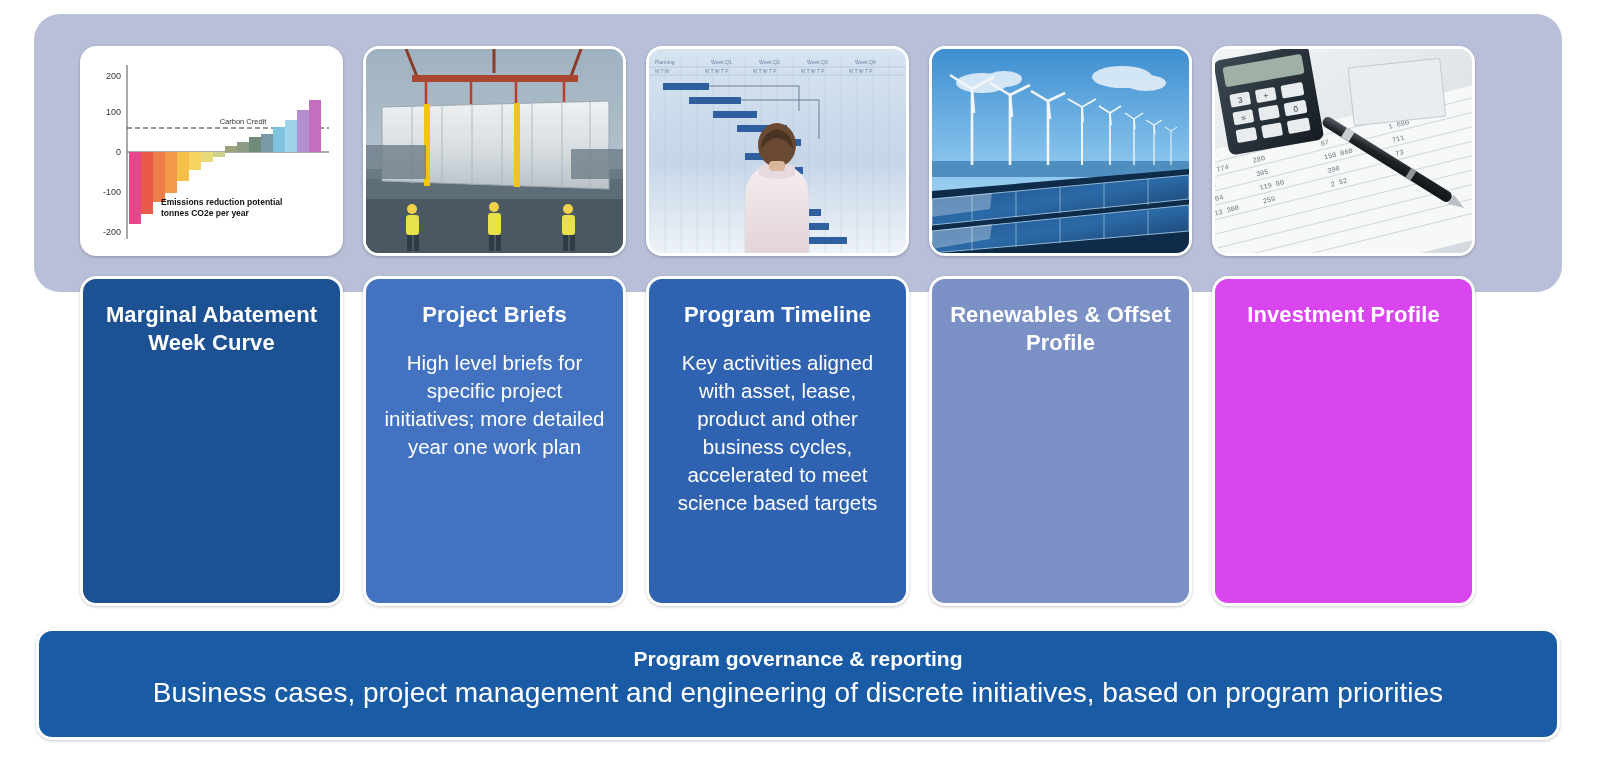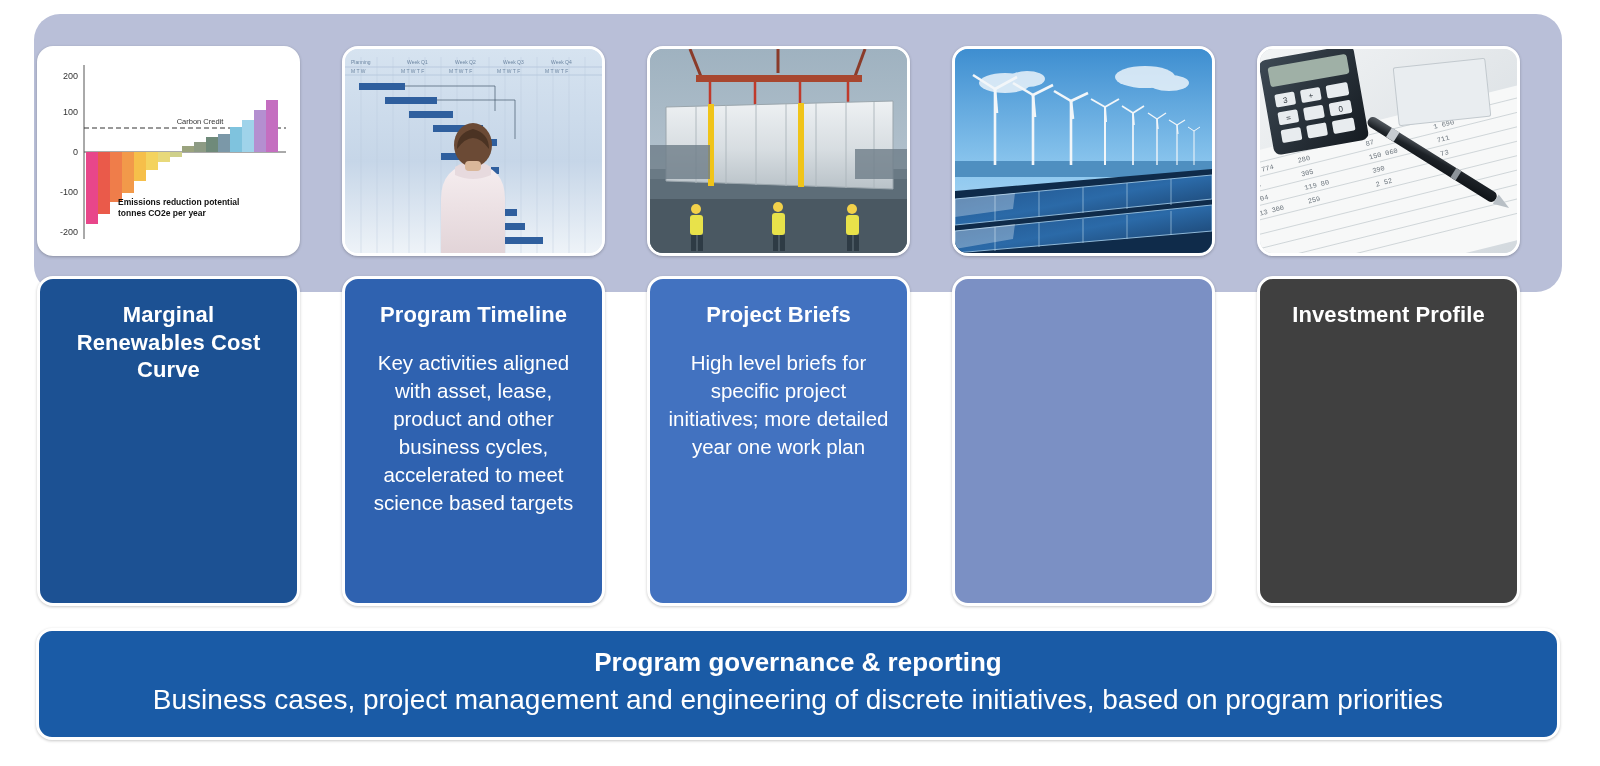--- a/index.html
+++ b/index.html
@@ -23,22 +23,21 @@
     background: #b9bfd8;
     border-radius: 26px;
   }
 
   
   .columns {
     position: absolute;
     left: 80px; top: 46px;
     width: 1440px;
     display: flex;
-    gap: 42px;
-    justify-content: flex-end;
+    gap: 20px;
   }
   .column {
     width: 263px;
     display: flex;
     flex-direction: column;
   }
 
   
   .thumb {
     width: 263px; height: 210px;
@@ -102,21 +101,21 @@
     left: 36px; top: 628px;
     width: 1524px; height: 112px;
     background: #1a5ba6;
     border: 3px solid #ffffff;
     border-radius: 16px;
     color: #ffffff;
     text-align: center;
     padding-top: 16px;
     box-shadow: 0 1px 3px rgba(0,0,0,.22);
   }
-  .footer-title { font-size: 26px; font-weight: bold; }
+  .footer-title { font-size: 21px; font-weight: bold; }
   .footer-sub { font-size: 28px; margin-top: 6px; font-weight: 400; }
 </style>
 </head>
 <body>
 
 <div id="root">
 
   <div class="image-band"></div>
 
   <div class="columns">
@@ -157,21 +156,97 @@
             <rect x="190" y="78" width="12" height="25" fill="#7fc3de"></rect>
             <rect x="202" y="71" width="12" height="32" fill="#9fd3ea"></rect>
             <rect x="214" y="61" width="12" height="42" fill="#b48fd0"></rect>
             <rect x="226" y="51" width="12" height="52" fill="#c46ec0"></rect>
           </g>
           <text x="78" y="156" font-size="8.5" font-weight="bold" fill="#111" font-family="Liberation Sans, sans-serif">Emissions reduction potential</text>
           <text x="78" y="167" font-size="8.5" font-weight="bold" fill="#111" font-family="Liberation Sans, sans-serif">tonnes CO2e per year</text>
         </svg>
       </div>
       <div class="card" style="background:#1c5193">
-        <div class="card-title">Marginal Renewables Cost Curve</div>
+        <div class="card-title">Marginal Abatement Week Curve</div>
+      </div>
+    </div>
+
+    <div class="column">
+      <div class="thumb container-photo">
+        <svg width="257" height="204" viewBox="0 0 257 204">
+          <defs>
+            <linearGradient id="skyC" x1="0" y1="0" x2="0" y2="1">
+              <stop offset="0%" stop-color="#9fb2c0"></stop>
+              <stop offset="100%" stop-color="#c0ccd6"></stop>
+            </linearGradient>
+            <linearGradient id="panelG" x1="0" y1="0" x2="0" y2="1">
+              <stop offset="0%" stop-color="#eef1f3"></stop>
+              <stop offset="55%" stop-color="#d7dde1"></stop>
+              <stop offset="100%" stop-color="#b9c2c8"></stop>
+            </linearGradient>
+          </defs>
+          <rect width="257" height="204" fill="url(#skyC)"></rect>
+          <rect y="120" width="257" height="84" fill="#5d6d78"></rect>
+          <rect y="150" width="257" height="54" fill="#4a5862"></rect>
+
+          <g stroke="#8a3b2a" stroke-width="3">
+            <line x1="40" y1="0" x2="52" y2="30"></line>
+            <line x1="215" y1="0" x2="204" y2="30"></line>
+            <line x1="128" y1="0" x2="128" y2="24"></line>
+          </g>
+          <rect x="46" y="26" width="166" height="7" fill="#a8462f"></rect>
+          <g stroke="#c0392b" stroke-width="2.5">
+            <line x1="60" y1="33" x2="60" y2="56"></line>
+            <line x1="105" y1="33" x2="105" y2="56"></line>
+            <line x1="150" y1="33" x2="150" y2="56"></line>
+            <line x1="198" y1="33" x2="198" y2="56"></line>
+          </g>
+
+          <polygon points="16,58 243,52 243,140 16,132" fill="url(#panelG)" stroke="#9aa5ac" stroke-width="1"></polygon>
+          <g stroke="#aab4ba" stroke-width="0.9">
+            <line x1="46" y1="57" x2="46" y2="134"></line>
+            <line x1="76" y1="56" x2="76" y2="135"></line>
+            <line x1="106" y1="55" x2="106" y2="136"></line>
+            <line x1="136" y1="55" x2="136" y2="137"></line>
+            <line x1="166" y1="54" x2="166" y2="138"></line>
+            <line x1="196" y1="53" x2="196" y2="139"></line>
+            <line x1="224" y1="53" x2="224" y2="139"></line>
+          </g>
+
+          <g fill="#f0c419">
+            <rect x="58" y="55" width="6" height="82"></rect>
+            <rect x="148" y="54" width="6" height="84"></rect>
+          </g>
+
+          <rect x="0" y="96" width="60" height="34" fill="#6e7d88" opacity="0.8"></rect>
+          <rect x="205" y="100" width="52" height="30" fill="#6e7d88" opacity="0.8"></rect>
+
+          <g>
+            <circle cx="46" cy="160" r="5" fill="#f3d14a"></circle>
+            <rect x="40" y="166" width="13" height="20" rx="3" fill="#e8e24a"></rect>
+            <rect x="41" y="186" width="5" height="16" fill="#2e3b45"></rect>
+            <rect x="48" y="186" width="5" height="16" fill="#2e3b45"></rect>
+          </g>
+          <g>
+            <circle cx="128" cy="158" r="5" fill="#f3d14a"></circle>
+            <rect x="122" y="164" width="13" height="22" rx="3" fill="#e8e24a"></rect>
+            <rect x="123" y="186" width="5" height="16" fill="#2e3b45"></rect>
+            <rect x="130" y="186" width="5" height="16" fill="#2e3b45"></rect>
+          </g>
+          <g>
+            <circle cx="202" cy="160" r="5" fill="#f3d14a"></circle>
+            <rect x="196" y="166" width="13" height="20" rx="3" fill="#e8e24a"></rect>
+            <rect x="197" y="186" width="5" height="16" fill="#2e3b45"></rect>
+            <rect x="204" y="186" width="5" height="16" fill="#2e3b45"></rect>
+          </g>
+        </svg>
+      </div>
+      <div class="card" style="background:#4272c0">
+        <div class="card-title">Project Briefs</div>
+        <div class="card-body">High level briefs for specific project initiatives; more detailed year one work plan</div>
       </div>
     </div>
 
     <div class="column">
       <div class="thumb gantt">
         <svg width="257" height="204" viewBox="0 0 257 204">
           <defs>
             <linearGradient id="skyG" x1="0" y1="0" x2="0" y2="1">
               <stop offset="0%" stop-color="#d6e3f0"></stop>
               <stop offset="55%" stop-color="#c6d6e8"></stop>
@@ -248,96 +323,20 @@
           </g>
         </svg>
       </div>
       <div class="card" style="background:#2f62b0">
         <div class="card-title">Program Timeline</div>
         <div class="card-body">Key activities aligned with asset, lease, product and other business cycles, accelerated to meet science based targets</div>
       </div>
     </div>
 
     <div class="column">
-      <div class="thumb container-photo">
-        <svg width="257" height="204" viewBox="0 0 257 204">
-          <defs>
-            <linearGradient id="skyC" x1="0" y1="0" x2="0" y2="1">
-              <stop offset="0%" stop-color="#9fb2c0"></stop>
-              <stop offset="100%" stop-color="#c0ccd6"></stop>
-            </linearGradient>
-            <linearGradient id="panelG" x1="0" y1="0" x2="0" y2="1">
-              <stop offset="0%" stop-color="#eef1f3"></stop>
-              <stop offset="55%" stop-color="#d7dde1"></stop>
-              <stop offset="100%" stop-color="#b9c2c8"></stop>
-            </linearGradient>
-          </defs>
-          <rect width="257" height="204" fill="url(#skyC)"></rect>
-          <rect y="120" width="257" height="84" fill="#5d6d78"></rect>
-          <rect y="150" width="257" height="54" fill="#4a5862"></rect>
-
-          <g stroke="#8a3b2a" stroke-width="3">
-            <line x1="40" y1="0" x2="52" y2="30"></line>
-            <line x1="215" y1="0" x2="204" y2="30"></line>
-            <line x1="128" y1="0" x2="128" y2="24"></line>
-          </g>
-          <rect x="46" y="26" width="166" height="7" fill="#a8462f"></rect>
-          <g stroke="#c0392b" stroke-width="2.5">
-            <line x1="60" y1="33" x2="60" y2="56"></line>
-            <line x1="105" y1="33" x2="105" y2="56"></line>
-            <line x1="150" y1="33" x2="150" y2="56"></line>
-            <line x1="198" y1="33" x2="198" y2="56"></line>
-          </g>
-
-          <polygon points="16,58 243,52 243,140 16,132" fill="url(#panelG)" stroke="#9aa5ac" stroke-width="1"></polygon>
-          <g stroke="#aab4ba" stroke-width="0.9">
-            <line x1="46" y1="57" x2="46" y2="134"></line>
-            <line x1="76" y1="56" x2="76" y2="135"></line>
-            <line x1="106" y1="55" x2="106" y2="136"></line>
-            <line x1="136" y1="55" x2="136" y2="137"></line>
-            <line x1="166" y1="54" x2="166" y2="138"></line>
-            <line x1="196" y1="53" x2="196" y2="139"></line>
-            <line x1="224" y1="53" x2="224" y2="139"></line>
-          </g>
-
-          <g fill="#f0c419">
-            <rect x="58" y="55" width="6" height="82"></rect>
-            <rect x="148" y="54" width="6" height="84"></rect>
-          </g>
-
-          <rect x="0" y="96" width="60" height="34" fill="#6e7d88" opacity="0.8"></rect>
-          <rect x="205" y="100" width="52" height="30" fill="#6e7d88" opacity="0.8"></rect>
-
-          <g>
-            <circle cx="46" cy="160" r="5" fill="#f3d14a"></circle>
-            <rect x="40" y="166" width="13" height="20" rx="3" fill="#e8e24a"></rect>
-            <rect x="41" y="186" width="5" height="16" fill="#2e3b45"></rect>
-            <rect x="48" y="186" width="5" height="16" fill="#2e3b45"></rect>
-          </g>
-          <g>
-            <circle cx="128" cy="158" r="5" fill="#f3d14a"></circle>
-            <rect x="122" y="164" width="13" height="22" rx="3" fill="#e8e24a"></rect>
-            <rect x="123" y="186" width="5" height="16" fill="#2e3b45"></rect>
-            <rect x="130" y="186" width="5" height="16" fill="#2e3b45"></rect>
-          </g>
-          <g>
-            <circle cx="202" cy="160" r="5" fill="#f3d14a"></circle>
-            <rect x="196" y="166" width="13" height="20" rx="3" fill="#e8e24a"></rect>
-            <rect x="197" y="186" width="5" height="16" fill="#2e3b45"></rect>
-            <rect x="204" y="186" width="5" height="16" fill="#2e3b45"></rect>
-          </g>
-        </svg>
-      </div>
-      <div class="card" style="background:#4272c0">
-        <div class="card-title">Project Briefs</div>
-        <div class="card-body">High level briefs for specific project initiatives; more detailed year one work plan</div>
-      </div>
-    </div>
-
-    <div class="column">
       <div class="thumb renewables">
         <svg width="257" height="204" viewBox="0 0 257 204">
           <defs>
             <linearGradient id="skyR" x1="0" y1="0" x2="0" y2="1">
               <stop offset="0%" stop-color="#3e8ed0"></stop>
               <stop offset="60%" stop-color="#8ec8ef"></stop>
               <stop offset="100%" stop-color="#bfdff5"></stop>
             </linearGradient>
             <linearGradient id="panelR" x1="0" y1="0" x2="1" y2="1">
               <stop offset="0%" stop-color="#1f4f86"></stop>
@@ -423,20 +422,21 @@
             <line x1="172" y1="166" x2="172" y2="190"></line>
             <line x1="216" y1="162" x2="216" y2="186"></line>
           </g>
           <g fill="#ffffff" opacity="0.3">
             <polygon points="0,150 60,144 58,160 0,168"></polygon>
             <polygon points="0,182 60,175 58,190 0,200"></polygon>
           </g>
         </svg>
       </div>
       <div class="card" style="background:#7b90c4">
+        <div class="card-title">Renewables &amp; Offset Profile</div>
       </div>
     </div>
 
     <div class="column">
       <div class="thumb finance">
         <svg width="257" height="204" viewBox="0 0 257 204">
           <defs>
             <linearGradient id="paperG" x1="0" y1="0" x2="1" y2="1">
               <stop offset="0%" stop-color="#f2f4f5"></stop>
               <stop offset="100%" stop-color="#d3d9de"></stop>
@@ -511,21 +511,21 @@
           <g transform="rotate(32 170 112)">
             <rect x="96" y="104" width="150" height="11" rx="5" fill="url(#penG)"></rect>
             <polygon points="246,104 262,110 246,115" fill="#b8bfc5"></polygon>
             <rect x="120" y="104" width="9" height="11" fill="#c7ccd1"></rect>
             <rect x="196" y="104" width="6" height="11" fill="#8d949a"></rect>
           </g>
 
           <rect x="136" y="14" width="92" height="58" rx="2" fill="#e9edf0" stroke="#c2c9ce" transform="rotate(-6 182 43)"></rect>
         </svg>
       </div>
-      <div class="card" style="background:#404040">
+      <div class="card" style="background:#d946ef">
         <div class="card-title">Investment Profile</div>
       </div>
     </div>
 
   </div>
 
   <div class="footer">
     <div class="footer-title">Program governance &amp; reporting</div>
     <div class="footer-sub">Business cases, project management and engineering of discrete initiatives, based on program priorities</div>
   </div>

